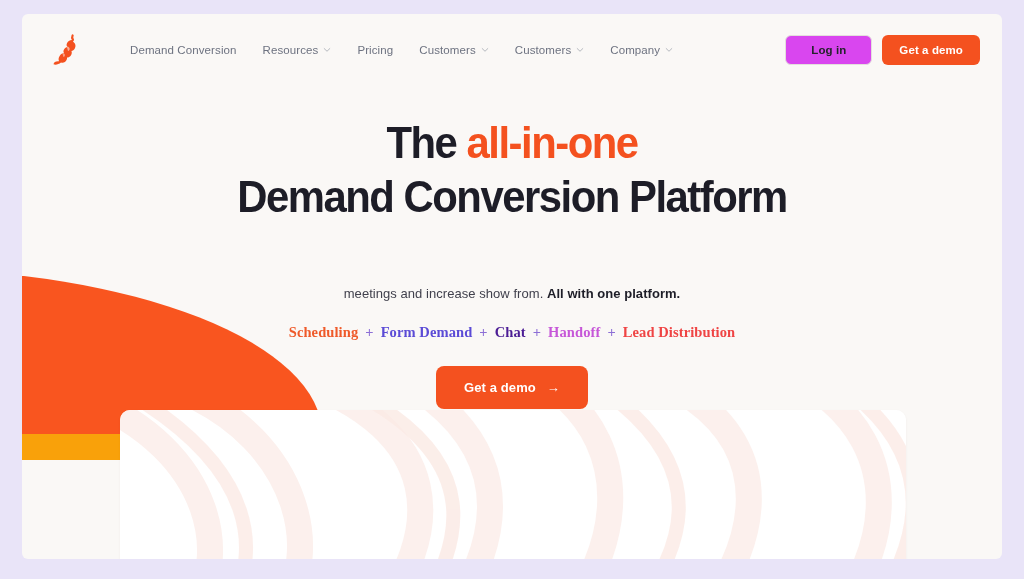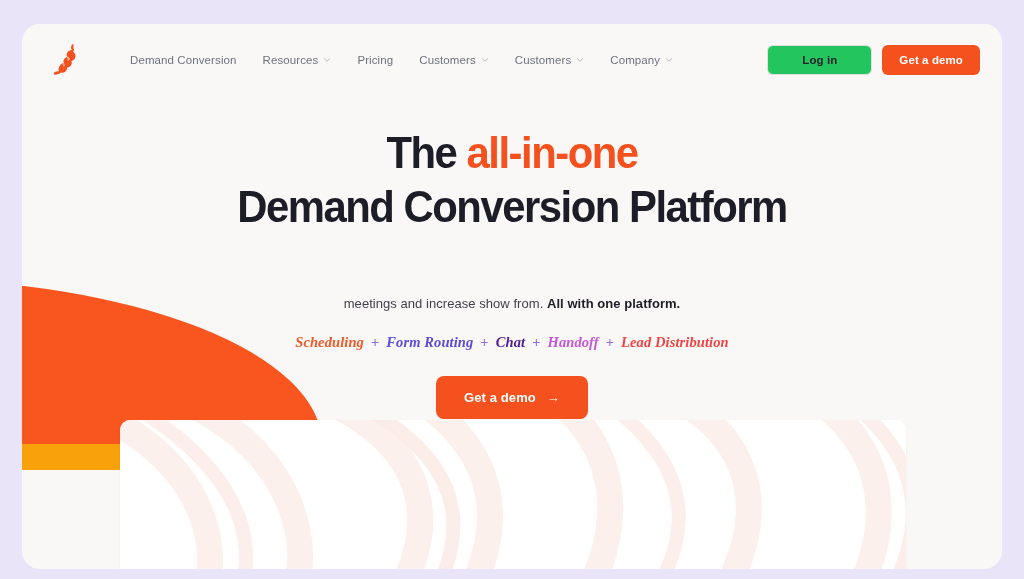--- a/index.html
+++ b/index.html
@@ -14,24 +14,24 @@
   
   #viewport {
     position:relative;
     width:1024px; height:579px;
     background:#e9e4f8;
   }
 
   
   #page {
     position:absolute;
-    left:22px; top:24px;
+    left:22px; top:14px;
     width:980px; height:545px;
     background:#faf8f6;
-    border-radius:18px;
+    border-radius:6px;
     overflow:hidden;
   }
 
   
   .deco-arcs {
     position:absolute;
     left:-120px; top:255px;
     width:430px; height:180px;
     pointer-events:none;
     z-index:1;
@@ -94,24 +94,24 @@
   .header-actions {
     margin-left:auto;
     display:flex;
     align-items:center;
     gap:10px;
   }
   .btn-login {
     font-size:11.5px;
     font-weight:700;
     color:#23232b;
-    background:#22c55e;
+    background:#d946ef;
     border:1px solid #e3e0dc;
     border-radius:6px;
-    padding:8px 34px;
+    padding:8px 25px;
     cursor:pointer;
     font-family:"Liberation Sans", sans-serif;
     letter-spacing:.1px;
   }
   .btn-demo-sm {
     font-size:11.5px;
     font-weight:700;
     color:#ffffff;
     background:#f4511f;
     border:none;
@@ -159,21 +159,21 @@
     letter-spacing:.1px;
     display:flex;
     justify-content:center;
     align-items:baseline;
     gap:7px;
   }
   .feature-row .plus {
     color:#8d6fd6;
     font-weight:700;
   }
-  .feature-link { cursor:pointer; white-space:nowrap;font-style:italic; }
+  .feature-link { cursor:pointer; white-space:nowrap; }
 
   
   .hero-cta-wrap { margin-top:25px; }
   .btn-demo-lg {
     display:inline-flex;
     align-items:center;
     gap:11px;
     font-family:"Liberation Sans", sans-serif;
     font-size:13px;
     font-weight:700;
@@ -301,21 +301,21 @@
       <p class="hero-sub">
         <br>
         <br>
         <span>meetings and increase show from.</span>
         <b>All with one platform.</b>
       </p>
 
       <div class="feature-row">
         <span class="feature-link" style="color:#ef5a2a">Scheduling</span>
         <span class="plus">+</span>
-        <span class="feature-link" style="color:#5b4bd6">Form Routing</span>
+        <span class="feature-link" style="color:#5b4bd6">Form Demand</span>
         <span class="plus">+</span>
         <span class="feature-link" style="color:#4c1d95">Chat</span>
         <span class="plus">+</span>
         <span class="feature-link" style="color:#c657d8">Handoff</span>
         <span class="plus">+</span>
         <span class="feature-link" style="color:#ef4444">Lead Distribution</span>
       </div>
 
       <div class="hero-cta-wrap">
         <button class="btn-demo-lg">

